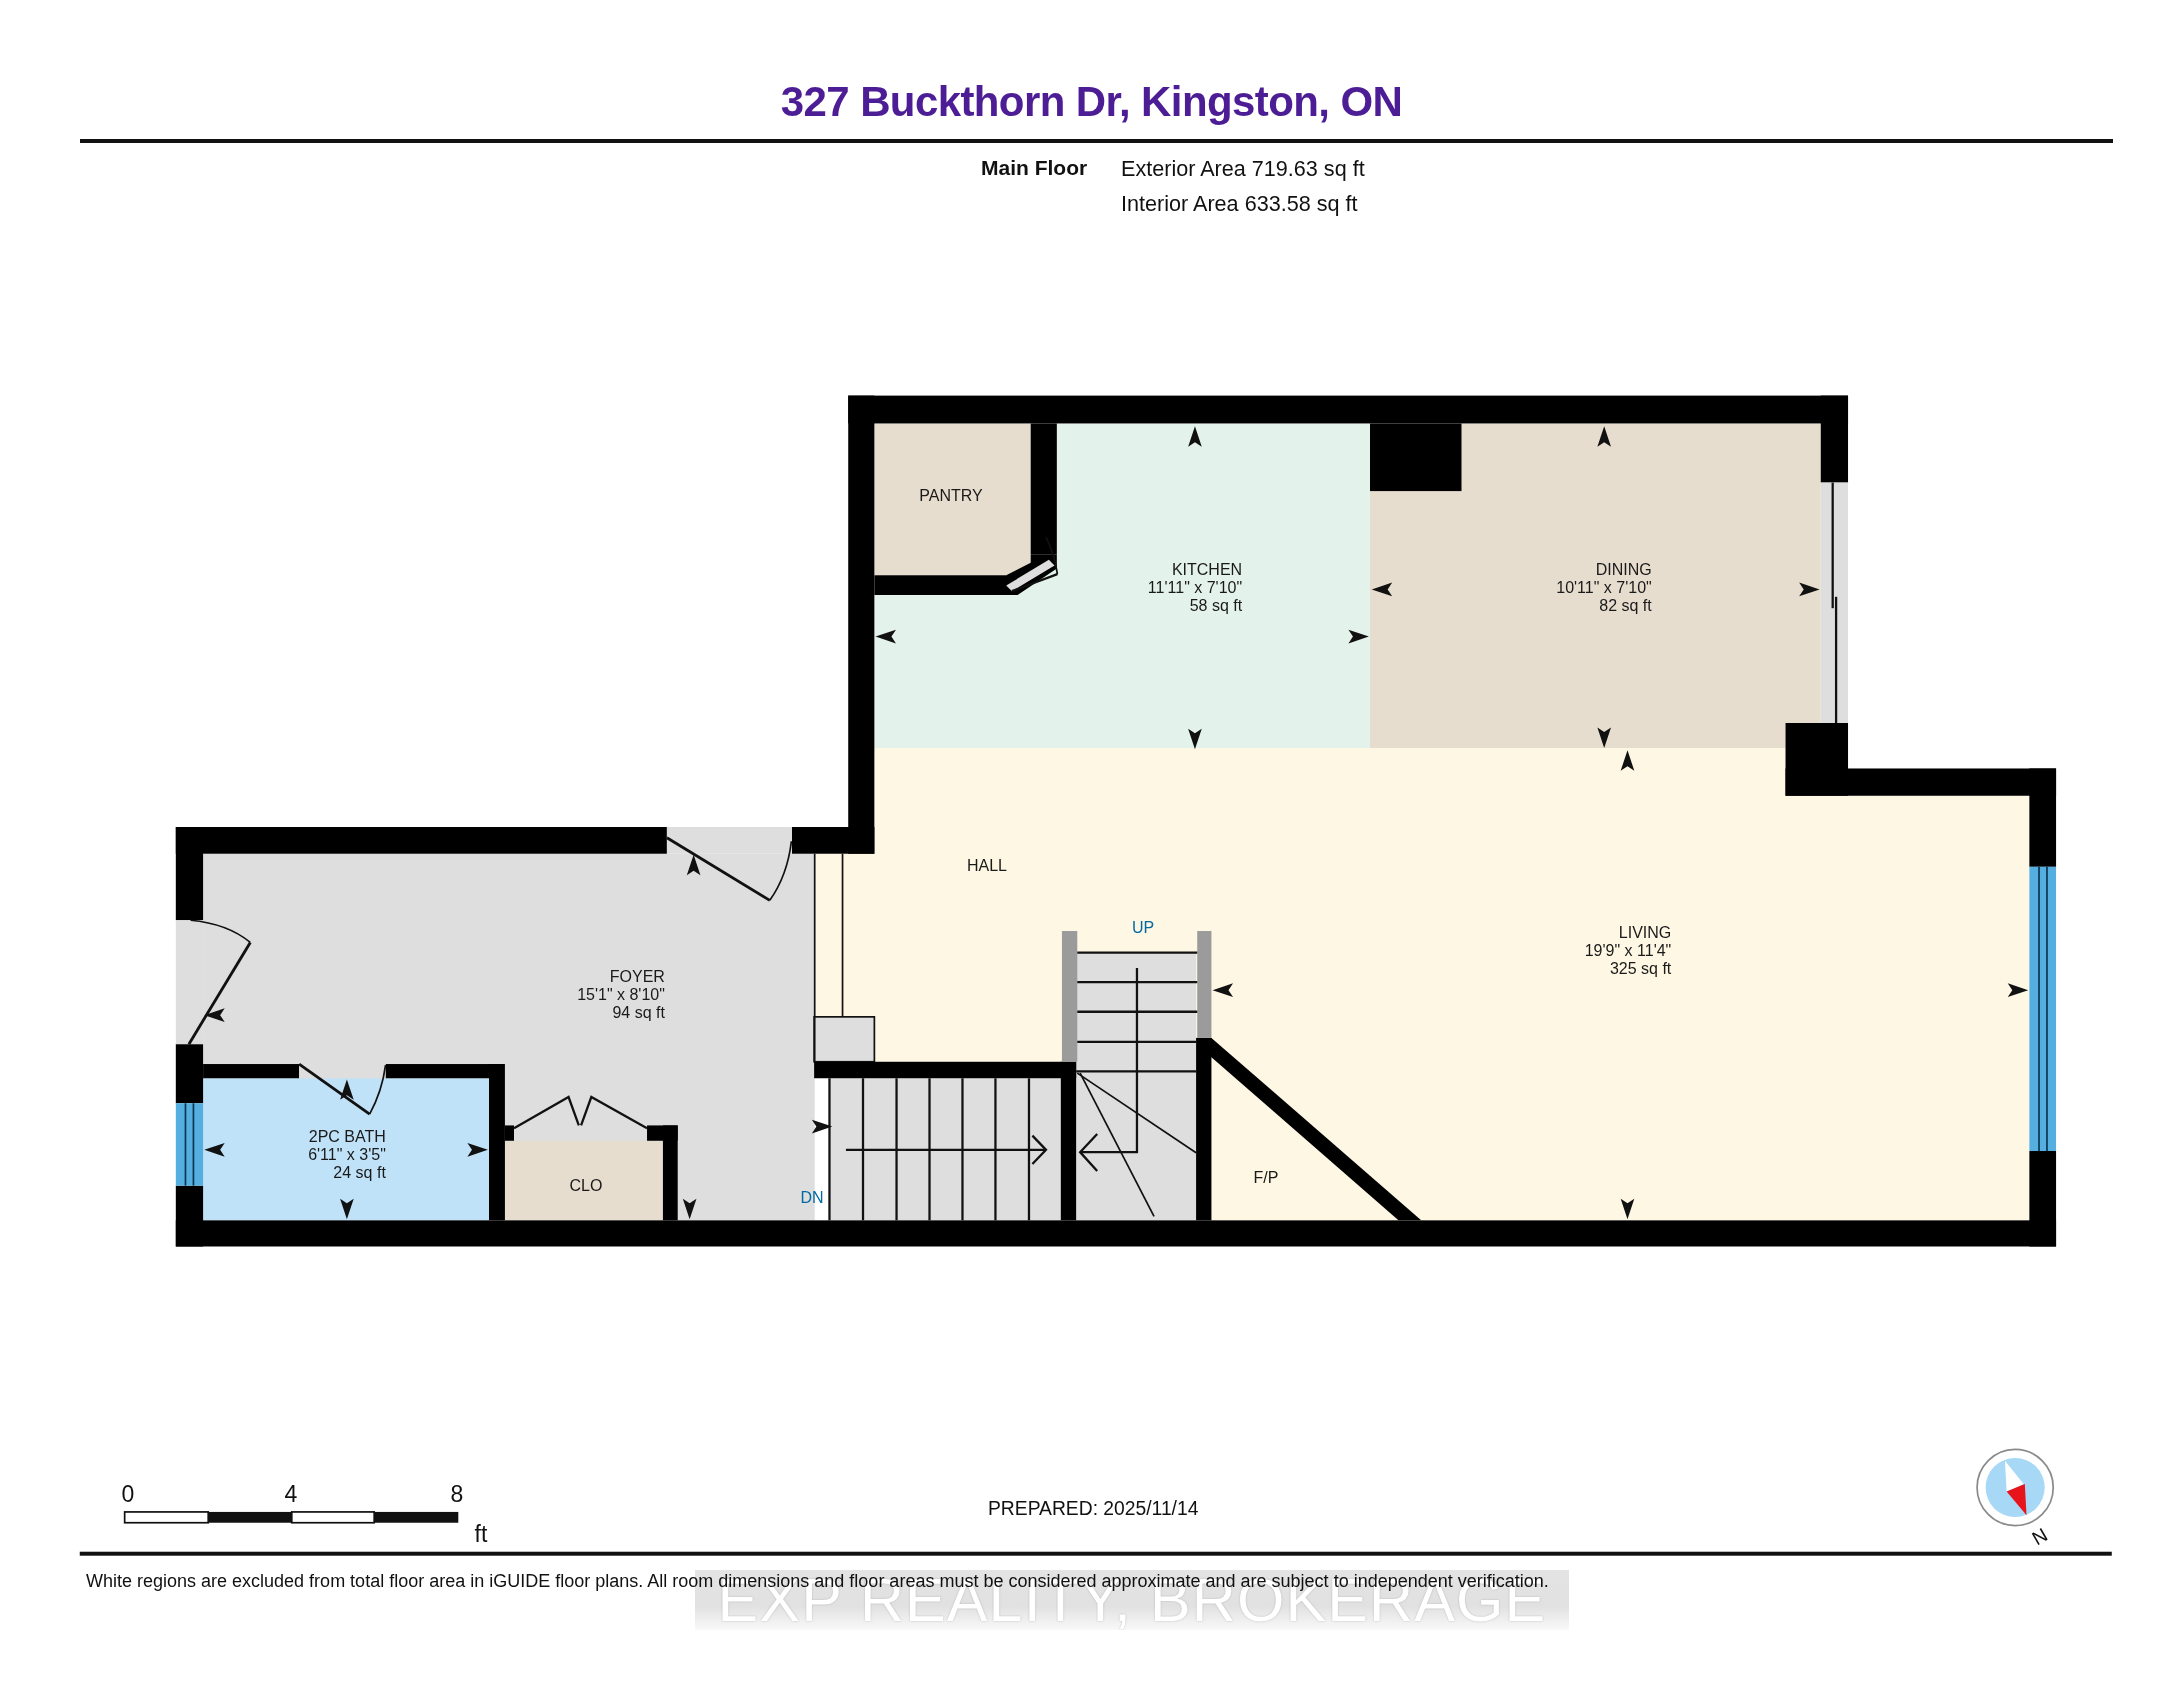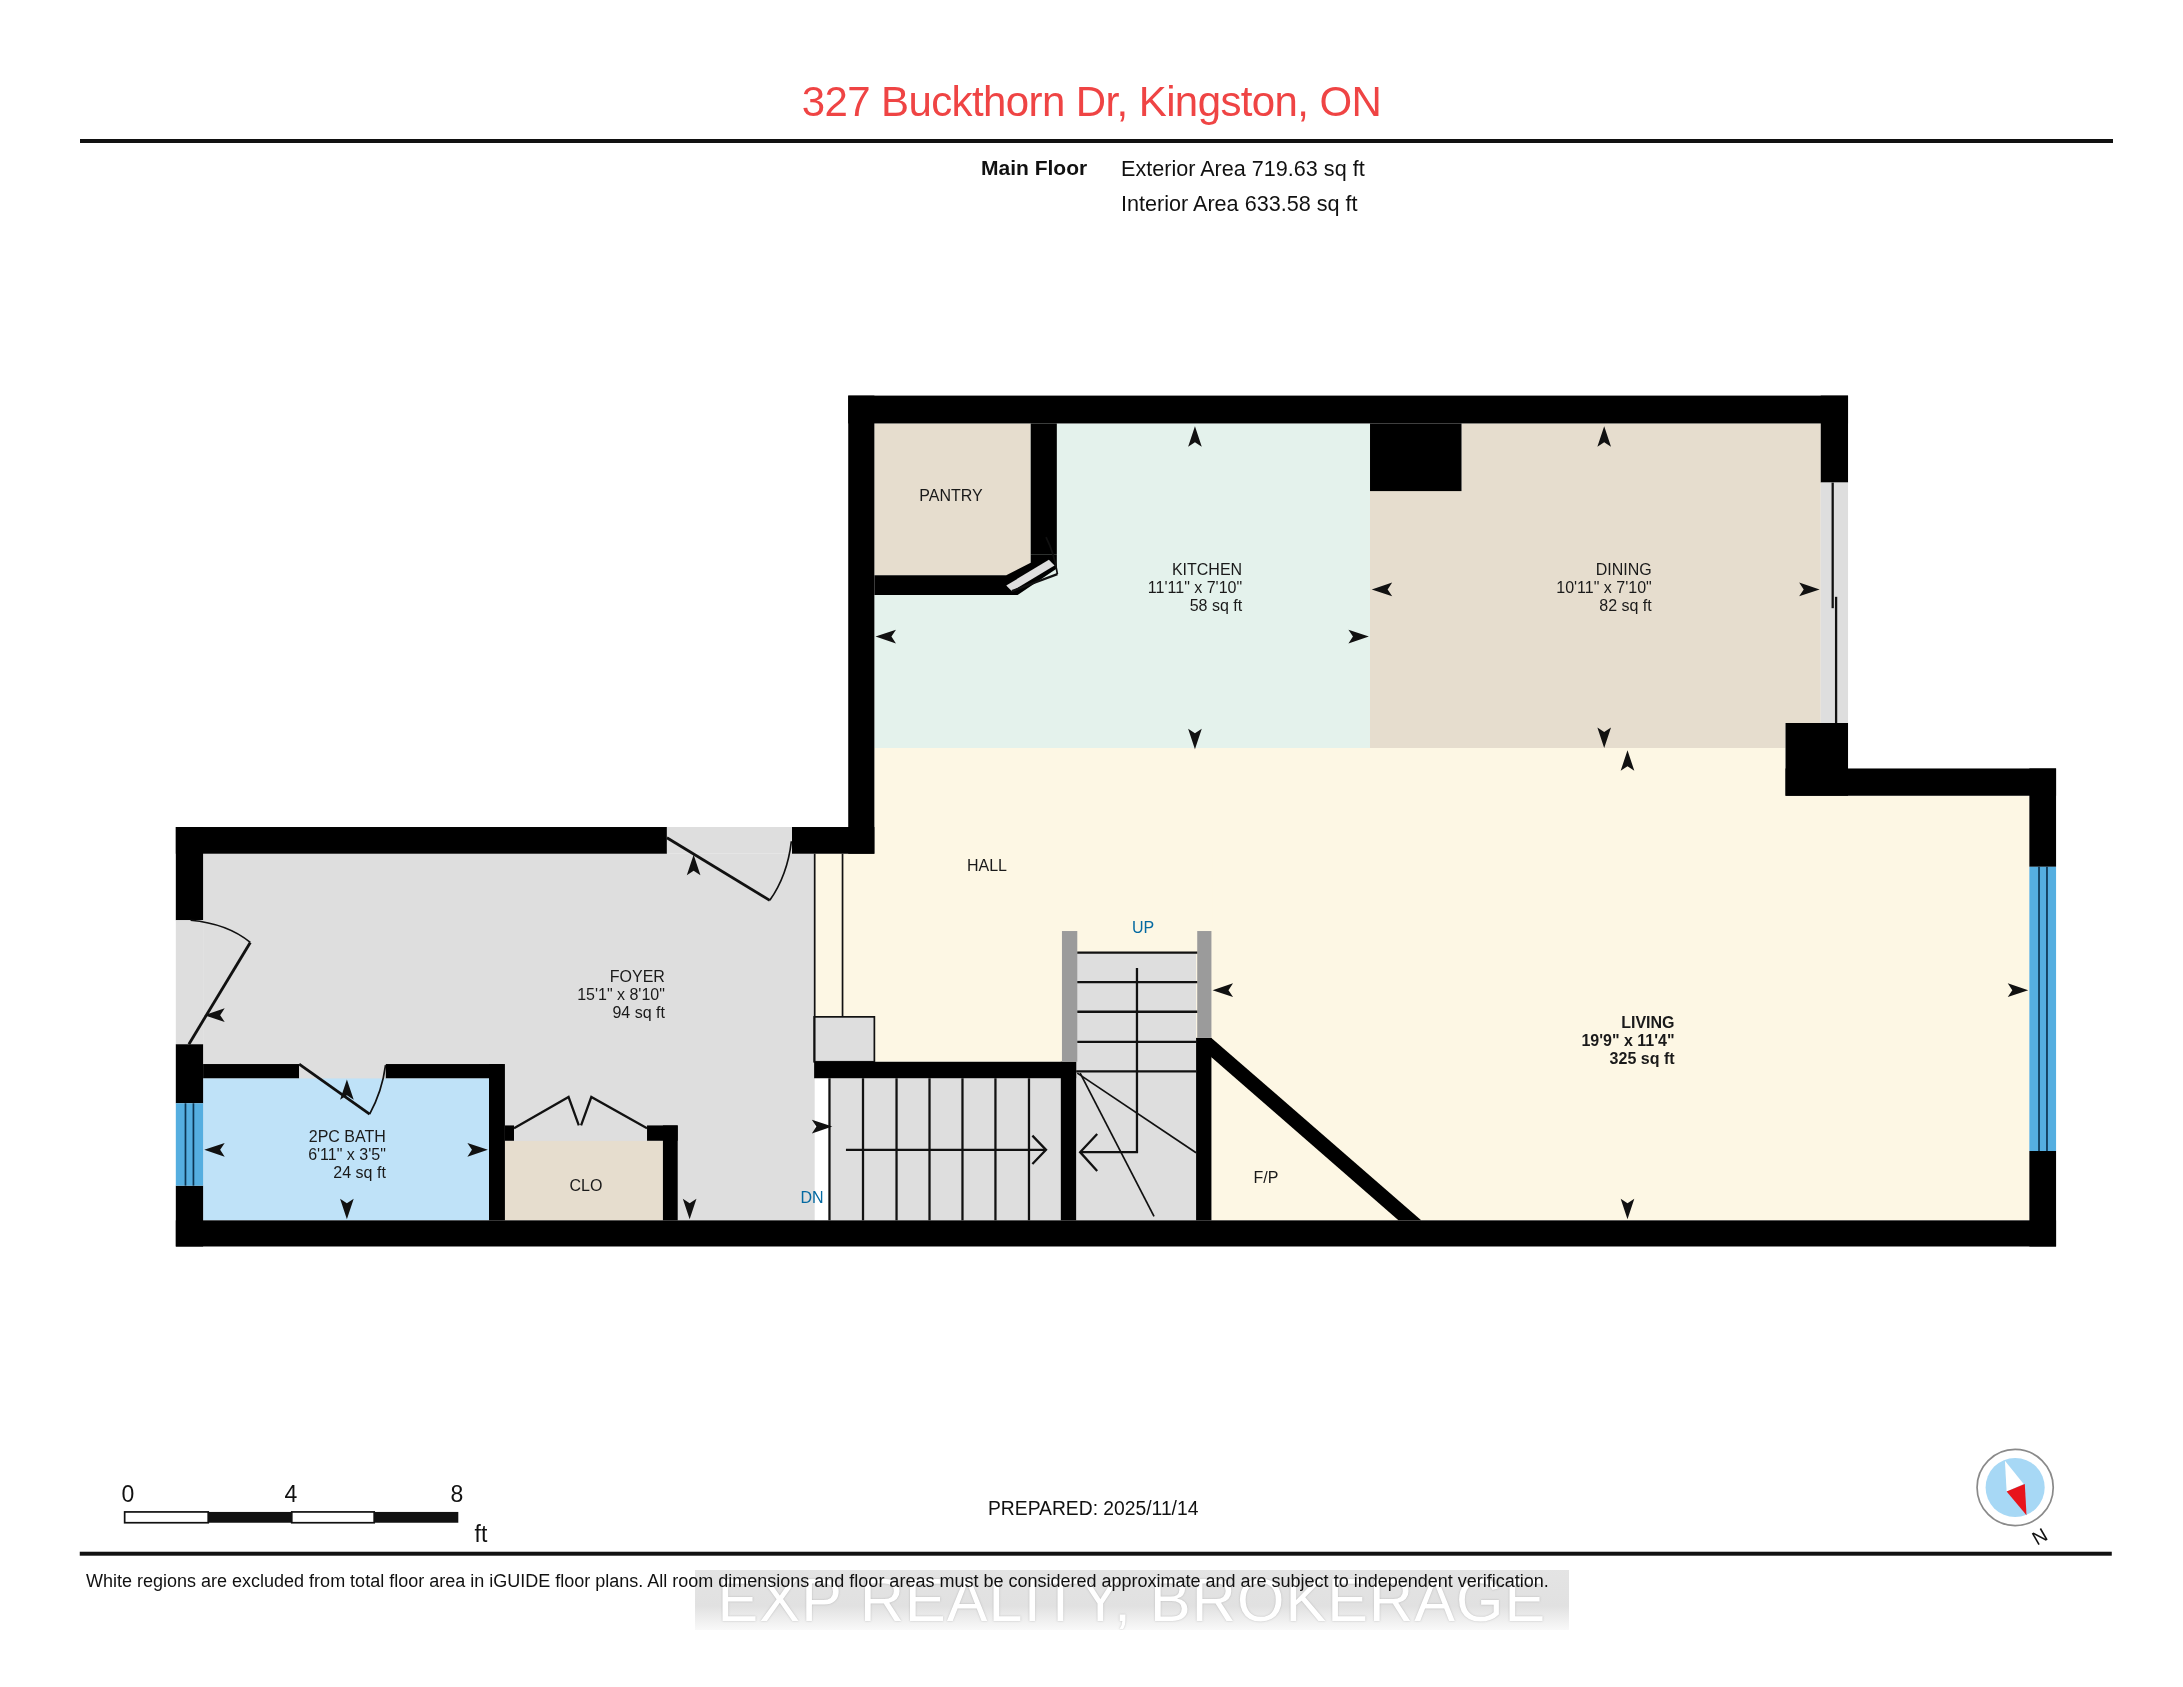--- a/index.html
+++ b/index.html
@@ -1,18 +1,18 @@
 <!DOCTYPE html>
 <html style="font-size:9px"><head>
 <meta charset="utf-8">
 <style>
   html, body { margin: 0; padding: 0; background: #ffffff; }
   body { width: 2183px; height: 1687px; position: relative; overflow: hidden; font-family: "Liberation Sans", "DejaVu Sans", sans-serif; color: #111; }
   .abs { position: absolute; }
-  .title { left: 0; width: 2183px; top: 78px; text-align: center; font-weight: normal; font-size: 42px; letter-spacing: -0.6px; color: #ef4444; }
+  .title { left: 0; width: 2183px; top: 78px; text-align: center; font-weight: bold; font-size: 42px; letter-spacing: -0.6px; color: #4c1d95; }
   .rule { background: #111; height: 4px; left: 80px; width: 2033px; }
   .hdr-label { font-size: 21px; font-weight: bold; }
   .hdr-val { font-size: 21.6px; }
   svg.plan { position: absolute; left: 0; top: 0; }
   .room { position: absolute; text-align: right; font-size: 16px; line-height: 18px; color: #1a1a1a; transform: translateX(-50%); white-space: nowrap; }
   .room span { display: block; }
   .tag { position: absolute; font-size: 16px; color: #0369a1; transform: translateX(-50%); white-space: nowrap; }
   .scale-num { position: absolute; font-size: 23px; color: #111; transform: translateX(-50%); }
   .prepared { position: absolute; left: 988px; top: 1498px; font-size: 19.3px; color: #111; }
   .footer-note { position: absolute; left: 86px; top: 1571px; font-size: 18px; color: #111; white-space: nowrap; z-index: 3; }
@@ -210,21 +210,21 @@
   <span>58 sq ft</span>
 </div>
 <div class="room" style="left:1604px; top:561px;">
   <span>DINING</span>
   <span>10'11" x 7'10"</span>
   <span>82 sq ft</span>
 </div>
 <div class="room" style="left:987px; top:857px;">
   <span>HALL</span>
 </div>
-<div class="room" style="left:1628px; top:1014px;font-weight:bold;">
+<div class="room" style="left:1628px; top:924px;">
   <span>LIVING</span>
   <span>19'9" x 11'4"</span>
   <span>325 sq ft</span>
 </div>
 <div class="room" style="left:621px; top:968px;">
   <span>FOYER</span>
   <span>15'1" x 8'10"</span>
   <span>94 sq ft</span>
 </div>
 <div class="room" style="left:347px; top:1128px;">

